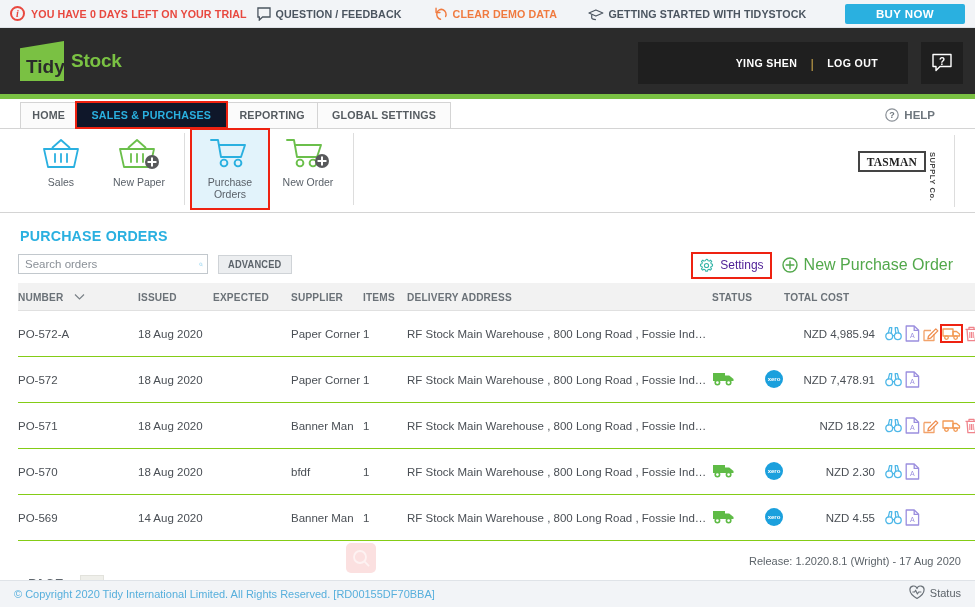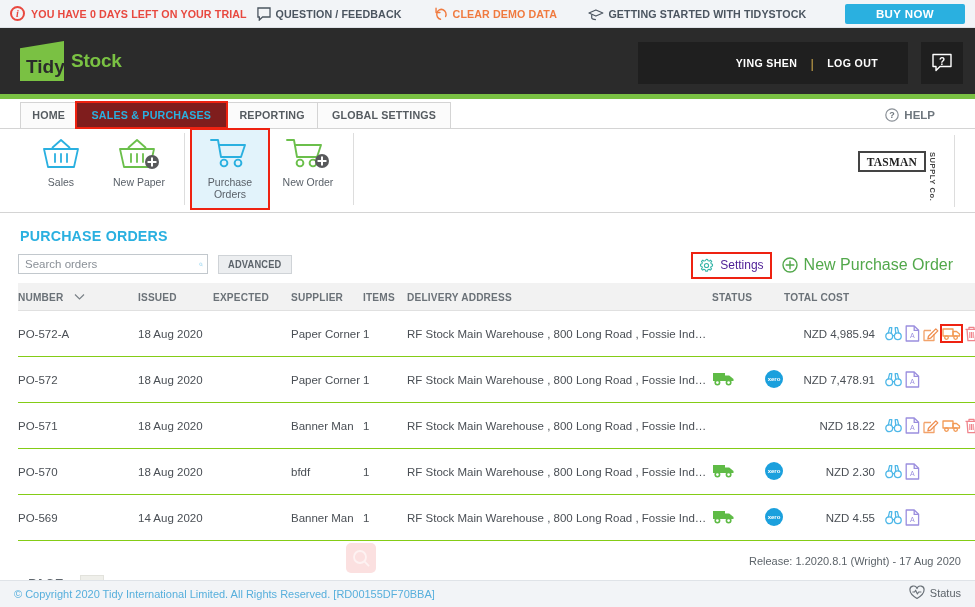--- a/index.html
+++ b/index.html
@@ -104,21 +104,21 @@
     font-size: 11.5px; font-weight: bold; color: #555b60;
     letter-spacing: .2px;
     padding: 6px 10px 6px 10px;
     border: 1px solid #d4d4d4; border-bottom: none;
     background: #fbfbfb; margin-right: -1px;
     height: 26px; line-height: 13px; cursor: pointer;
     transform-origin: center;
   }
   .tab span { display: inline-block; transform: scaleX(.93); }
   .tab.active {
-    background: #7f1d1d; color: #2ab0e0;
+    background: #0f172a; color: #2ab0e0;
     outline: 2px solid #ee2211; outline-offset: -1px;
     position: relative; z-index: 3;
   }
   .help-tab {
     position: absolute; right: 40px; bottom: 6px;
     display: flex; align-items: center; gap: 5px;
     font-size: 11.5px; font-weight: bold; color: #6e767d;
     cursor: pointer;
   }
 

